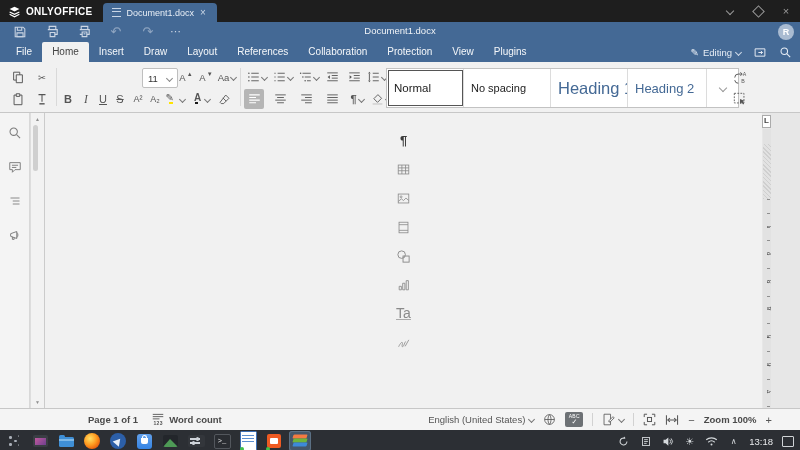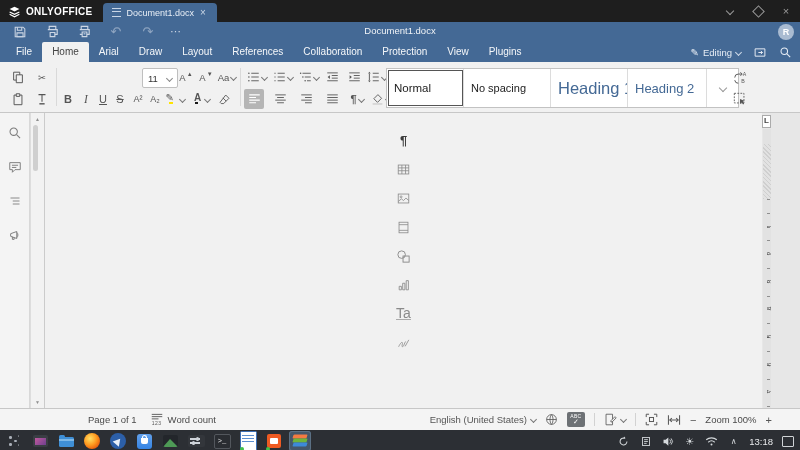--- a/index.html
+++ b/index.html
@@ -79,22 +79,22 @@
   .scroll-arrow{position:absolute;left:0;right:0;text-align:center;color:#8f8f8f;font-size:5px;line-height:8px;}
   #vthumb{position:absolute;left:1.5px;width:5px;top:12px;height:46px;background:#cfcfcf;border-radius:3px;}
   #right-sidebar{grid-row:1/3;background:#f1f1f1;border-left:1px solid #cbcbcb;display:flex;flex-direction:column;align-items:center;padding-top:18px;gap:11px;}
   .rbtn{width:20px;height:18px;display:flex;align-items:center;justify-content:center;color:#8a8a8a;}
   .rbtn.active{color:#3a3a3a;}
   .pilcrow-big{font-size:13px;font-weight:bold;}
   .ta-label{font-size:14px;color:#8a8a8a;border-bottom:1px solid #aaa;line-height:11px;}
   
   #statusbar{height:21px;background:#f4f4f4;border-top:1px solid #c7c7c7;display:flex;align-items:center;position:relative;font-size:9.5px;color:#555;}
   .sb-left{display:flex;align-items:center;gap:14px;padding-left:88px;}
-  .sb-strong{font-weight:normal;color:#4a4a4a;}
-  .wc-item{display:flex;align-items:center;gap:5px;font-weight:normal;color:#4a4a4a;}
+  .sb-strong{font-weight:bold;color:#4a4a4a;}
+  .wc-item{display:flex;align-items:center;gap:5px;font-weight:bold;color:#4a4a4a;}
   .sb-right{position:absolute;right:28px;display:flex;align-items:center;gap:9px;}
   .sb-chip{display:flex;align-items:center;gap:4px;}
   .sb-chip .chev{width:4px;height:4px;color:#777;}
   .spell-on{width:18px;height:15px;border-radius:2px;background:#6d7175;color:#fff;display:flex;flex-direction:column;align-items:center;justify-content:center;line-height:1;}
   .spell-on .abc{font-size:5px;letter-spacing:.3px;}
   .spell-on .ck{font-size:7px;margin-top:-1px;}
   .sdiv{width:1px;height:13px;background:#d2d2d2;}
   .wicon{display:flex;flex-direction:column;align-items:center;line-height:1;color:#555;}
   .wicon .digits{font-size:5px;letter-spacing:.4px;}
   
@@ -193,21 +193,21 @@
       </span>
       <span class="qa-btn dim" style="font-size:13px;">↶</span>
       <span class="qa-btn dim" style="font-size:13px;">↷</span>
       <span class="qa-more">⋯</span>
       <div id="doc-title-center">Document1.docx</div>
       <span class="avatar">R</span>
     </div>
     <div id="menu-row">
       <span class="mtab">File</span>
       <span class="mtab active">Home</span>
-      <span class="mtab">Arial</span>
+      <span class="mtab">Insert</span>
       <span class="mtab">Draw</span>
       <span class="mtab">Layout</span>
       <span class="mtab">References</span>
       <span class="mtab">Collaboration</span>
       <span class="mtab">Protection</span>
       <span class="mtab">View</span>
       <span class="mtab">Plugins</span>
       <div id="menu-right">
         <span class="editing">
           <span style="font-size:10px;">✎</span>

